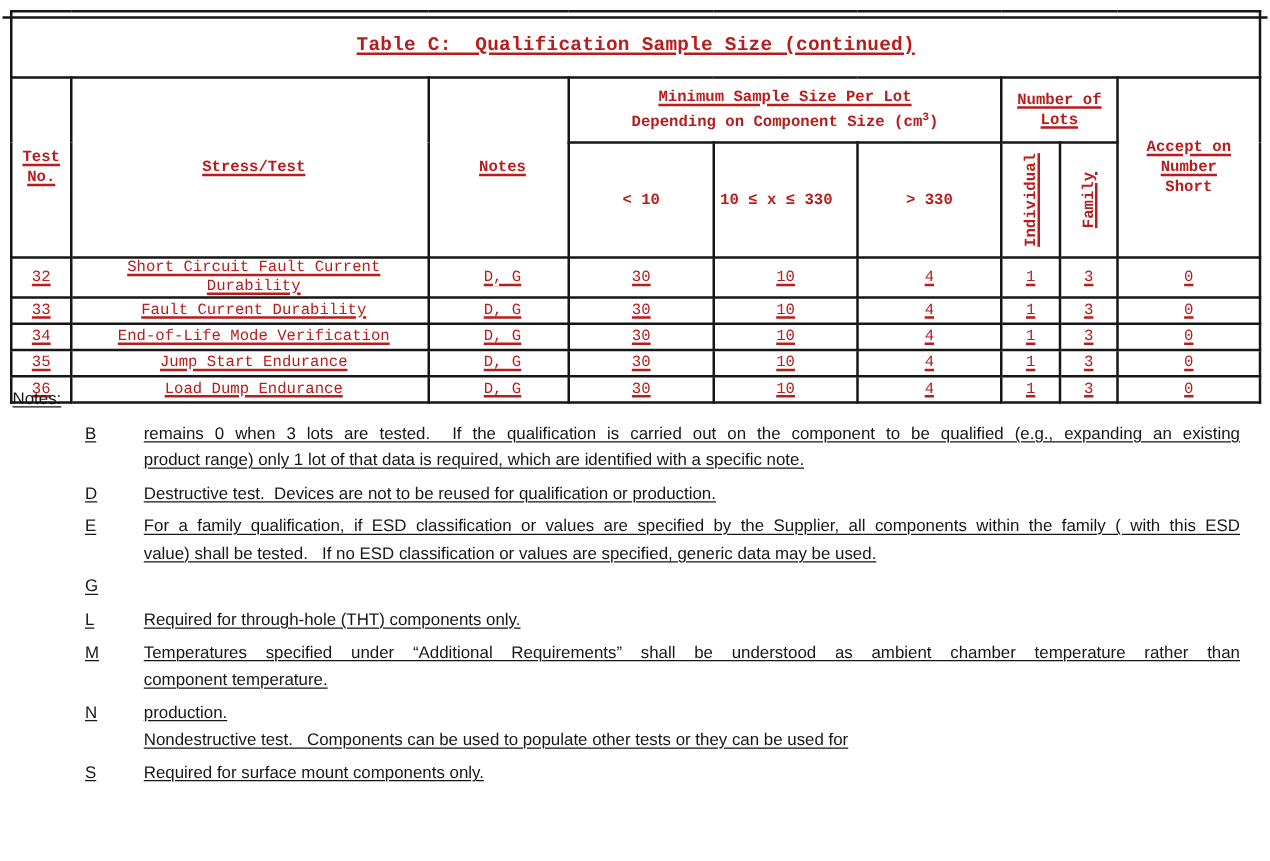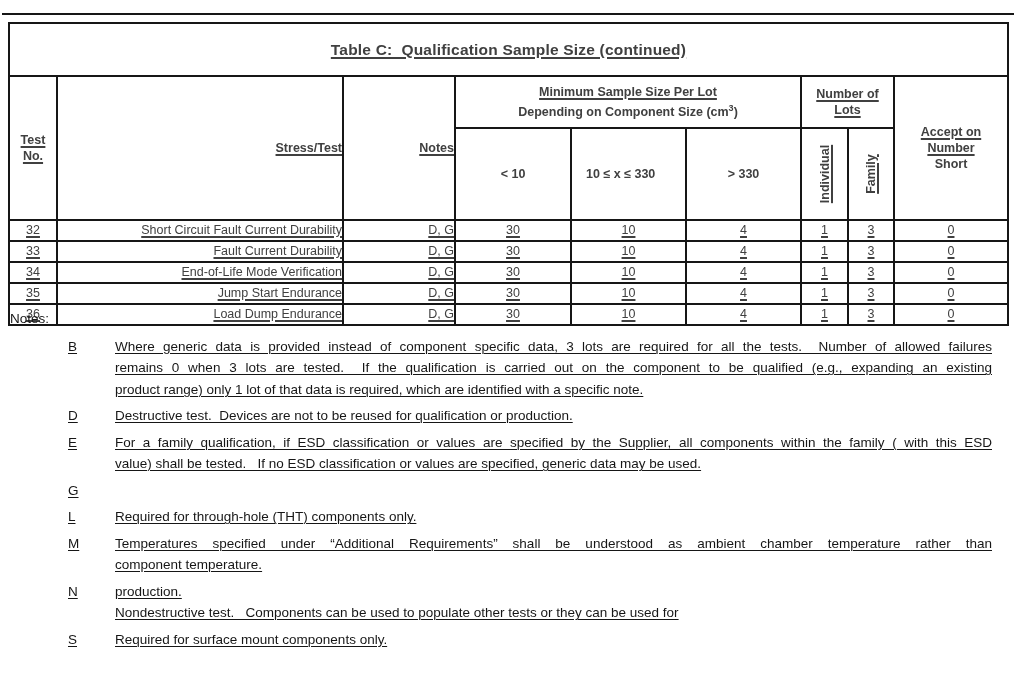--- a/index.html
+++ b/index.html
@@ -13,38 +13,39 @@
     overflow: hidden;
   }
   .top-rule {
     position: absolute;
     left: 2px; top: 13px;
     width: 1012px; height: 2px;
     background: #161616;
   }
   table.qual {
     position: absolute;
-    left: 8px; top: 22px;
+    left: 8px; top: 8px;
     width: 999px;
     border-collapse: collapse;
     table-layout: fixed;
-    color: #404040;
+    color: #b91c1c;
+    font-family: Liberation Mono, monospace;
   }
   table.qual td {
     border: 2px solid #161616;
     padding: 0;
     vertical-align: middle;
     overflow: hidden;
   }
   .u { text-decoration: underline; text-decoration-thickness: 1.5px; text-underline-offset: 2px; }
   .title-cell { height: 51px; text-align: center; }
   .title-text { font-weight: bold; font-size: 15.5px; letter-spacing: 0.2px; }
   .hdr { font-weight: bold; font-size: 12.5px; line-height: 16px; }
   .c { text-align: center; }
-  .l { text-align: right; padding-left: 6px !important; }
+  .l { text-align: center; padding-left: 6px !important; }
   .row-group td { height: 50px; }
   .row-sub td { height: 90px; }
   .blk { display: block; }
   .grp-line2 { text-decoration: none; font-weight: bold; }
   sup.cm3 { font-size: 9px; }
   .vcell { position: relative; }
   .vtext {
     position: absolute; top: 50%; left: 50%;
     transform: translate(-50%, -50%) rotate(-90deg);
     white-space: nowrap;
@@ -127,21 +128,21 @@
       </td>
       <td rowspan="2" class="hdr c">
         <span class="blk u">Accept on</span>
         <span class="blk u">Number</span>
         <span class="blk">Short</span>
       </td>
     </tr>
 
     <tr class="row-sub">
       <td class="hdr c"><span>&lt; 10</span></td>
-      <td class="hdr" style="padding-left:14px"><span>10 ≤ x ≤ 330</span></td>
+      <td class="hdr" style="padding-left:4px"><span>10 ≤ x ≤ 330</span></td>
       <td class="hdr c"><span>&gt; 330</span></td>
       <td class="vcell">
             <span class="vtext u">Individual</span>
           </td>
       <td class="vcell">
             <span class="vtext u">Family</span>
           </td>
     </tr>
 
     <tr class="row-data">
@@ -201,21 +202,20 @@
     </tr>
   </tbody>
     </table>
 
   <div class="notes">
     <div class="notes-heading">Notes:</div>
 
     <div class="note-item">
       <div class="note-letter">B</div>
       <div class="note-text">
-        <div class="nline justify">Where generic data is provided instead of component specific data, 3 lots are required for all the tests.&nbsp; Number of allowed failures</div>
         <div class="nline justify">remains 0 when 3 lots are tested.&nbsp; If the qualification is carried out on the component to be qualified (e.g., expanding an existing</div>
         <div class="nline">product range) only 1 lot of that data is required, which are identified with a specific note.</div>
       </div>
     </div>
 
     <div class="note-item">
       <div class="note-letter">D</div>
       <div class="note-text">
         <div class="nline">Destructive test.&nbsp; Devices are not to be reused for qualification or production.</div>
       </div>

